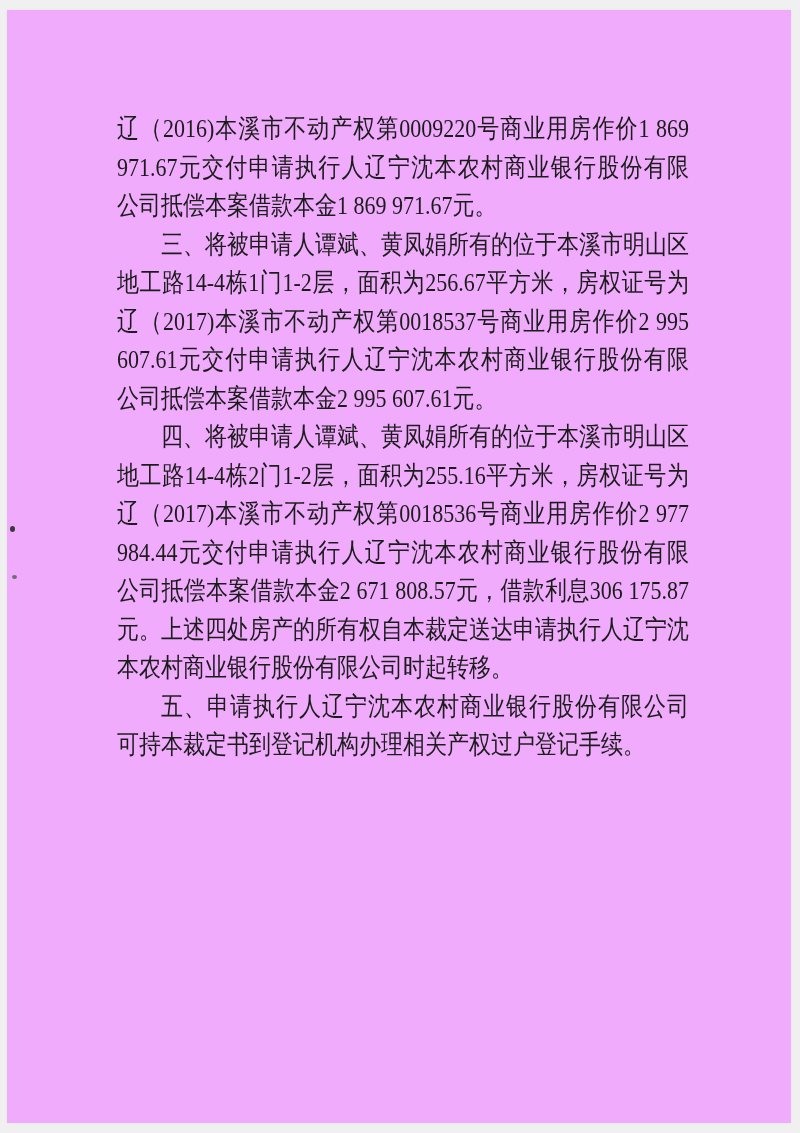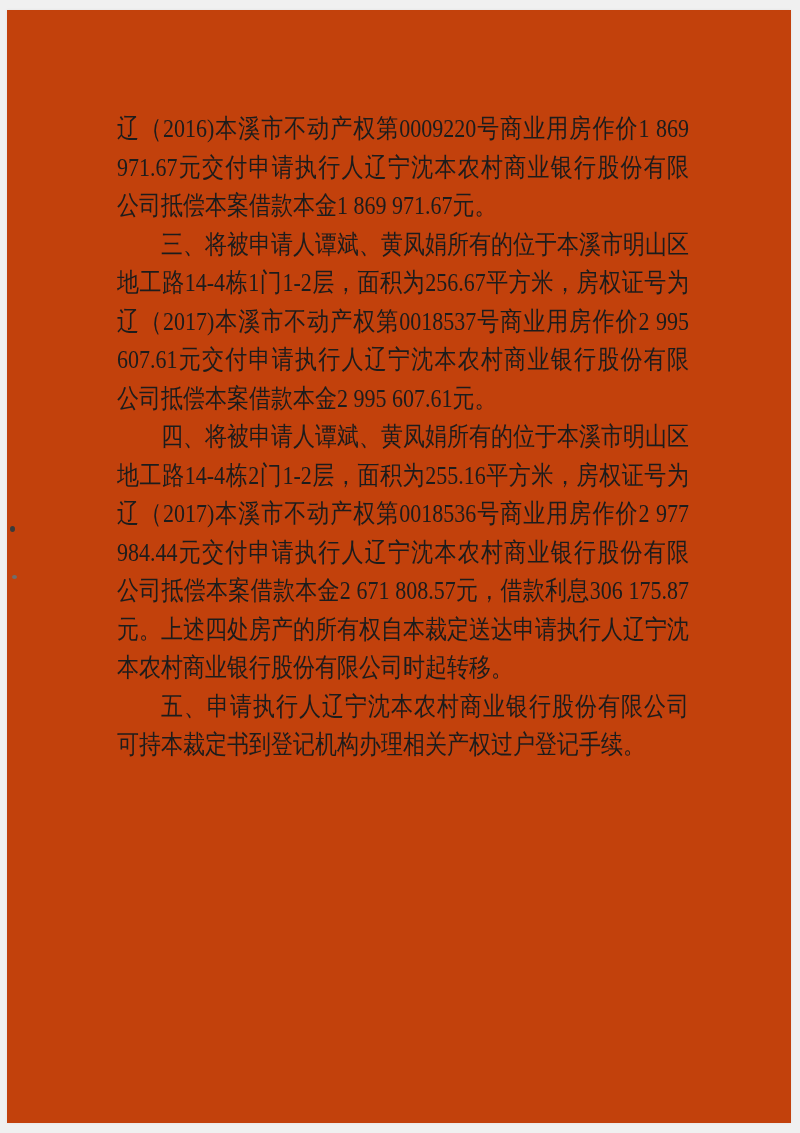--- a/index.html
+++ b/index.html
@@ -60,21 +60,21 @@
   }
   .speck {
     position: absolute;
     border-radius: 50%;
   }
 </style>
 </head>
 <body style="background: rgb(240, 240, 240);">
 
 <div class="scan-canvas">
-  <div class="paper" style="background: #c2410c;">
+  <div class="paper" style="background: #f0abfc;">
     <div class="text-block" id="text-block" style="color: rgb(28, 28, 28);">
         <div class="para">
           <div class="line">辽（2016)本溪市不动产权第0009220号商业用房作价1 869</div>
           <div class="line">971.67元交付申请执行人辽宁沈本农村商业银行股份有限</div>
           <div class="line end">公司抵偿本案借款本金1 869 971.67元。</div>
         </div>
         <div class="para">
           <div class="line indent">三、将被申请人谭斌、黄凤娟所有的位于本溪市明山区</div>
           <div class="line">地工路14-4栋1门1-2层，面积为256.67平方米，房权证号为</div>
           <div class="line">辽（2017)本溪市不动产权第0018537号商业用房作价2 995</div>

